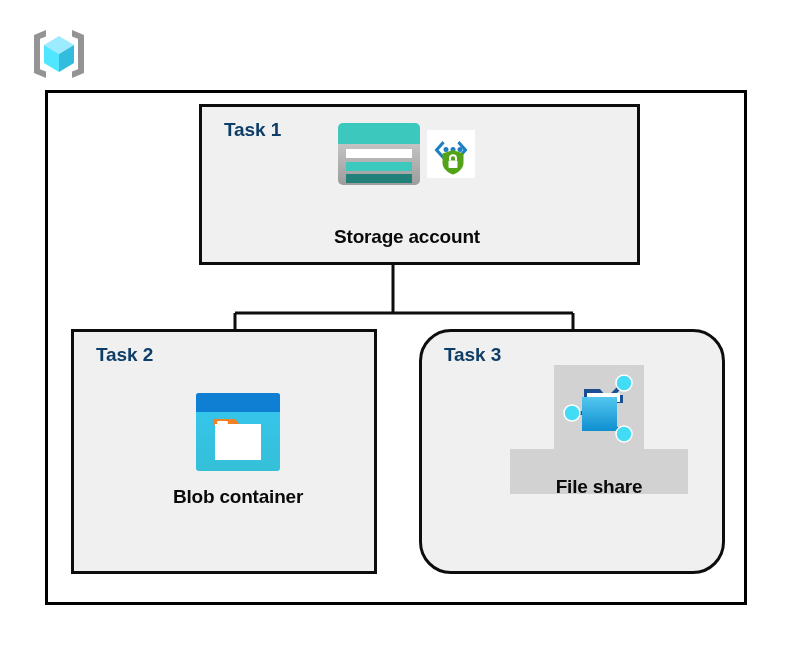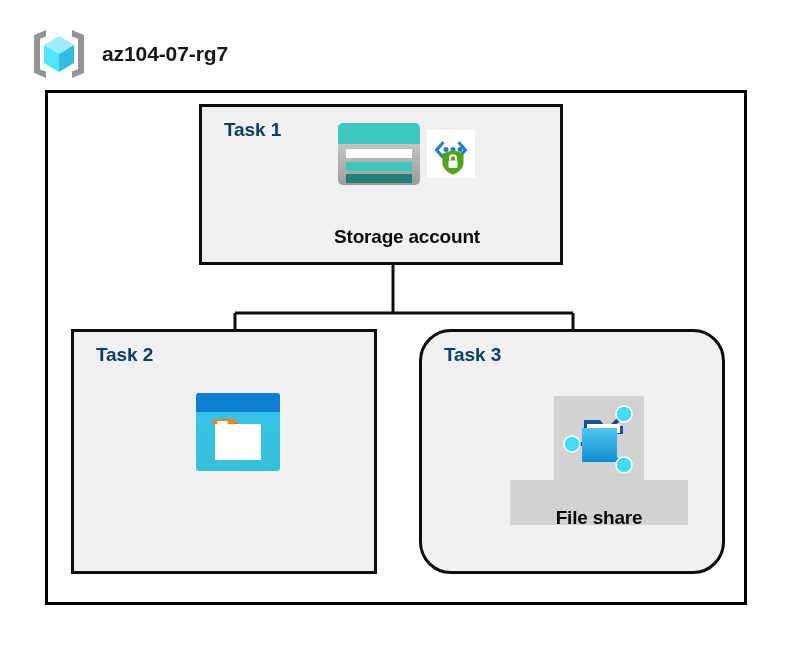--- a/index.html
+++ b/index.html
@@ -51,21 +51,21 @@
     background: #ffffff;
   }
 
   
   .task-box {
     position: absolute;
     box-sizing: border-box;
     border: 3px solid #0d0d0d;
     background: #f0f0f0;
   }
-  #task1-box { left: 199px; top: 104px; width: 364px; height: 161px; }
+  #task1-box { left: 199px; top: 104px; width: 441px; height: 161px; }
   #task2-box { left: 71px;  top: 329px; width: 306px; height: 245px; }
   #task3-box { left: 419px; top: 329px; width: 306px; height: 245px; border-radius: 32px; }
 
   .task-label {
     position: absolute;
     left: 22px;
     top: 12px;
     font-size: 19px;
     font-weight: bold;
     color: #0e3d68;
@@ -107,21 +107,21 @@
   #blob-node {
     left: 152px;
     top: 392px;
     width: 172px;
   }
   #blob-node .node-caption { margin-top: 14px; }
 
   
   #fileshare-node {
     left: 510px;
-    top: 396px;
+    top: 365px;
     width: 178px;
   }
   #fileshare-icon-wrap {
     background: #d2d2d2;
     padding: 4px 6px 2px 6px;
     display: block;
     line-height: 0;
   }
   #fileshare-caption-wrap {
     background: #d2d2d2;
@@ -151,21 +151,20 @@
     <path d="M16 4 L4 9 L4 47 L16 52 L16 45.5 L10 43.2 L10 12.8 L16 10.5 Z" fill="#949494"></path>
 
     <path d="M42 4 L54 9 L54 47 L42 52 L42 45.5 L48 43.2 L48 12.8 L42 10.5 Z" fill="#949494"></path>
 
     <path d="M29 10 L44 19 L29 28 L14 19 Z" fill="#9cebff"></path>
 
     <path d="M14 19 L29 28 L29 46 L14 37 Z" fill="#50e6ff"></path>
 
     <path d="M44 19 L44 37 L29 46 L29 28 Z" fill="#32bddf"></path>
   </svg>
-  <div id="rg-title">az104-07-rg7</div>
 </div>
 
 <div id="rg-frame"></div>
 
 <svg id="connectors">
 
   <line x1="393" y1="228" x2="393" y2="313" stroke="#0d0d0d" stroke-width="3"></line>
 
   <line x1="235" y1="313" x2="573" y2="313" stroke="#0d0d0d" stroke-width="3"></line>
 
@@ -233,20 +232,21 @@
     <rect x="1" y="1" width="84" height="78" rx="3" ry="3" fill="url(#blobBody)"></rect>
 
     <rect x="1" y="1" width="84" height="19" rx="3" ry="3" fill="#0f7fd4"></rect>
     <rect x="1" y="14" width="84" height="6" fill="#0f7fd4"></rect>
 
     <path d="M18 27 L40 27 L45 33 L18 33 Z" fill="#f08125"></path>
     <rect x="22" y="29" width="11" height="3.2" rx="1.4" fill="#ffffff"></rect>
 
     <rect x="20" y="32" width="46" height="36" fill="#ffffff"></rect>
   </svg>
+  <div class="node-caption">Blob container</div>
 </div>
 
 <div id="task3-box" class="task-box">
   <div class="task-label">Task 3</div>
 </div>
 
 <div id="fileshare-node" class="node">
   <div id="fileshare-icon-wrap">
     <svg width="78" height="78" viewBox="0 0 78 78">
       <defs>

